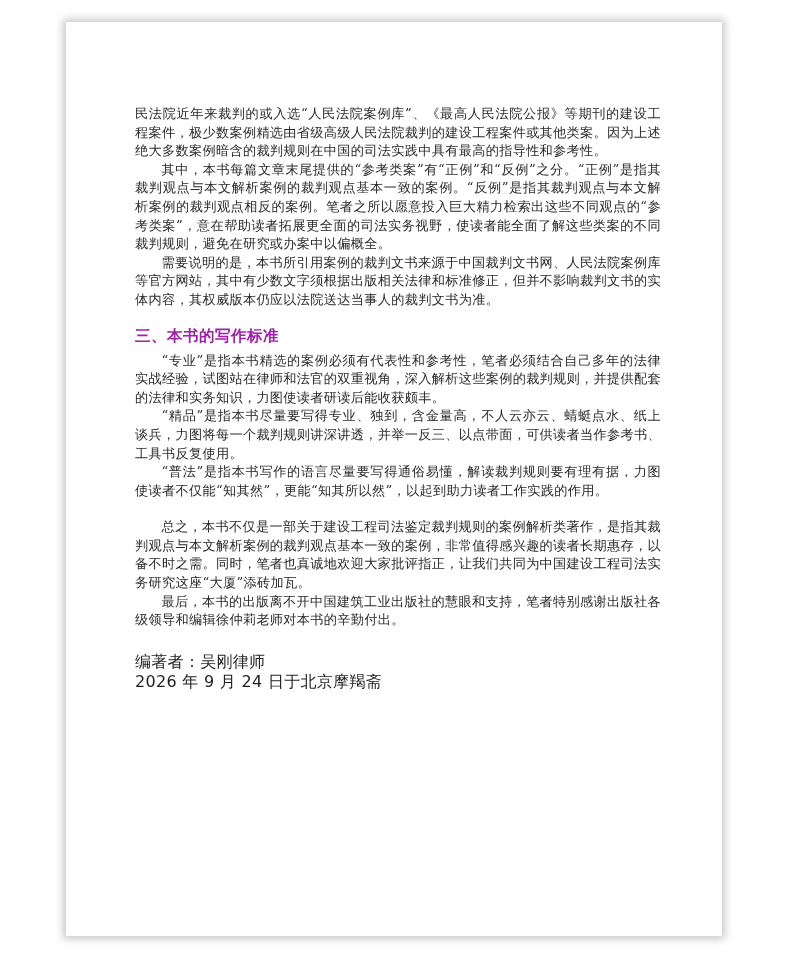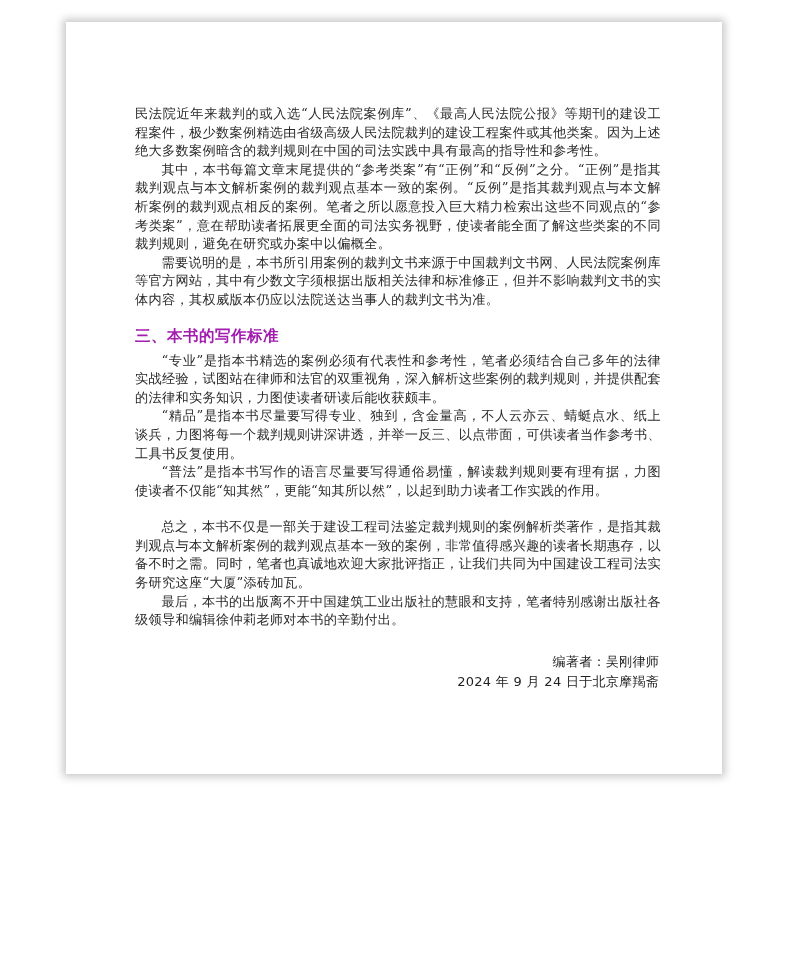--- a/index.html
+++ b/index.html
@@ -11,21 +11,21 @@
       width: 790px;
       height: 958px;
       position: relative;
       overflow: hidden;
     }
     .page {
       position: absolute;
       left: 66px;
       top: 22px;
       width: 656px;
-      height: 752px;
+      height: 914px;
       background: #ffffff;
       box-shadow: 0 0 8px 3px rgba(0,0,0,0.22);
     }
     .content {
       position: absolute;
       left: 69px;
       top: 83px;
       width: 526px;
       font-family: "DejaVu Serif", "Liberation Serif", serif;
       color: #2a2a2a;
@@ -48,24 +48,23 @@
       line-height: 20px;
       color: #a21caf;
       margin: 16px 0 6px 0;
       letter-spacing: 0.5px;
     }
     .gap {
       height: 18px;
     }
     .signature {
       font-family: "DejaVu Sans", "Liberation Sans", sans-serif;
-      font-size: 13px;
+      font-size: 16px;
       line-height: 20px;
       color: #1f1f1f;
-      text-align: right;
       margin-top: 22px;
       padding-right: 2px;
     }
     .signature div {
       margin: 0;
     }
   </style>
 </head>
 <body>
 
@@ -82,17 +81,17 @@
     <p class="para indent">“精品”是指本书尽量要写得专业、独到，含金量高，不人云亦云、蜻蜓点水、纸上谈兵，力图将每一个裁判规则讲深讲透，并举一反三、以点带面，可供读者当作参考书、工具书反复使用。</p>
     <p class="para indent">“普法”是指本书写作的语言尽量要写得通俗易懂，解读裁判规则要有理有据，力图使读者不仅能“知其然”，更能“知其所以然”，以起到助力读者工作实践的作用。</p>
 
     <div class="gap"></div>
 
     <p class="para indent">总之，本书不仅是一部关于建设工程司法鉴定裁判规则的案例解析类著作，是指其裁判观点与本文解析案例的裁判观点基本一致的案例，非常值得感兴趣的读者长期惠存，以备不时之需。同时，笔者也真诚地欢迎大家批评指正，让我们共同为中国建设工程司法实务研究这座“大厦”添砖加瓦。</p>
     <p class="para indent">最后，本书的出版离不开中国建筑工业出版社的慧眼和支持，笔者特别感谢出版社各级领导和编辑徐仲莉老师对本书的辛勤付出。</p>
 
     <div class="signature">
       <div>编著者：吴刚律师</div>
-      <div>2024 年 9 月 24 日于北京摩羯斋</div>
+      <div>2026 年 9 月 24 日于北京摩羯斋</div>
     </div>
 
   </div>
 </div>
 
 </body></html>

